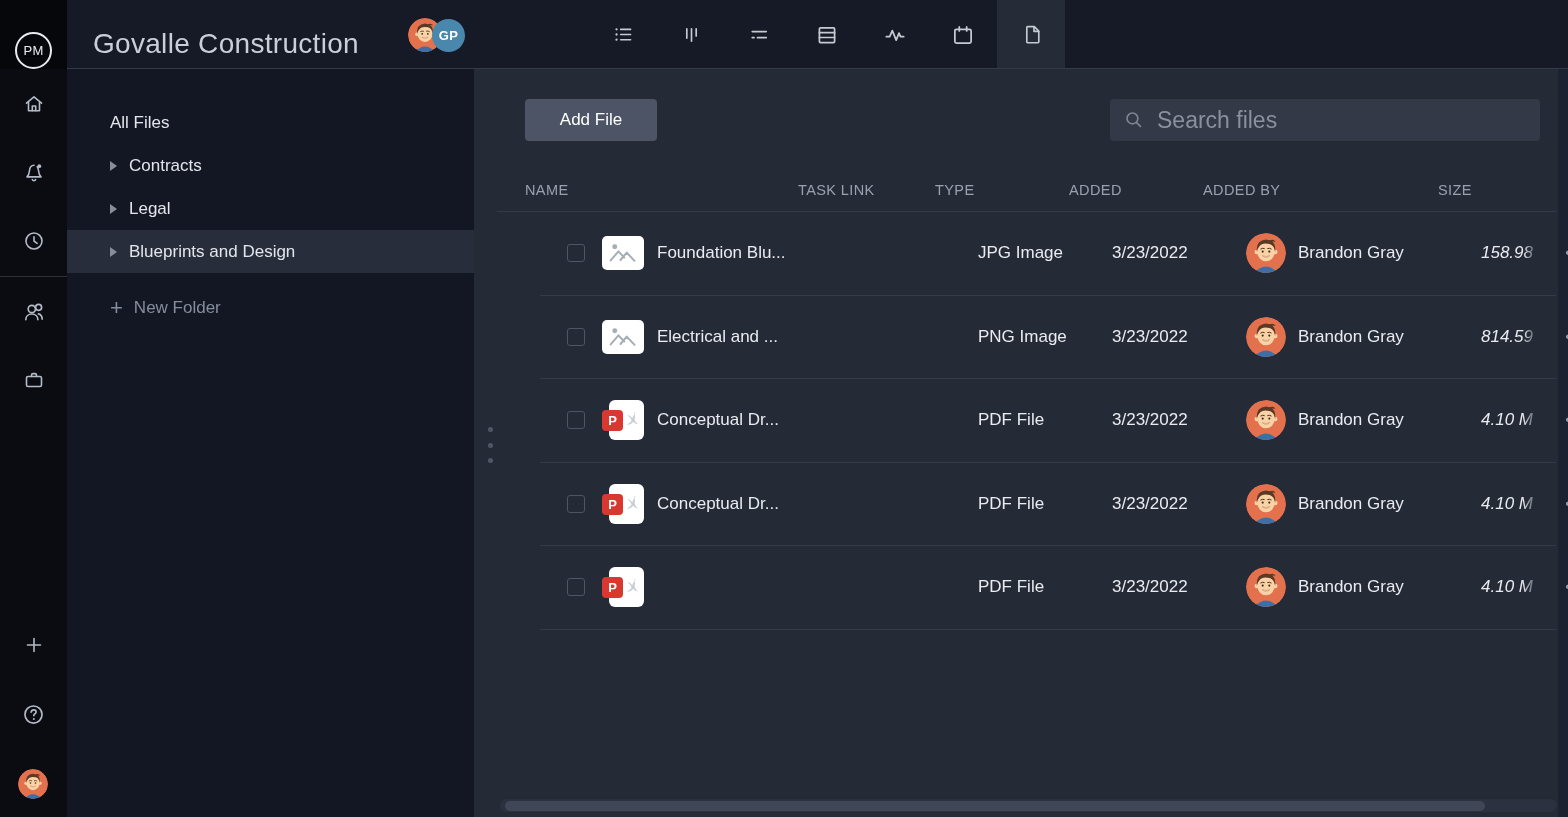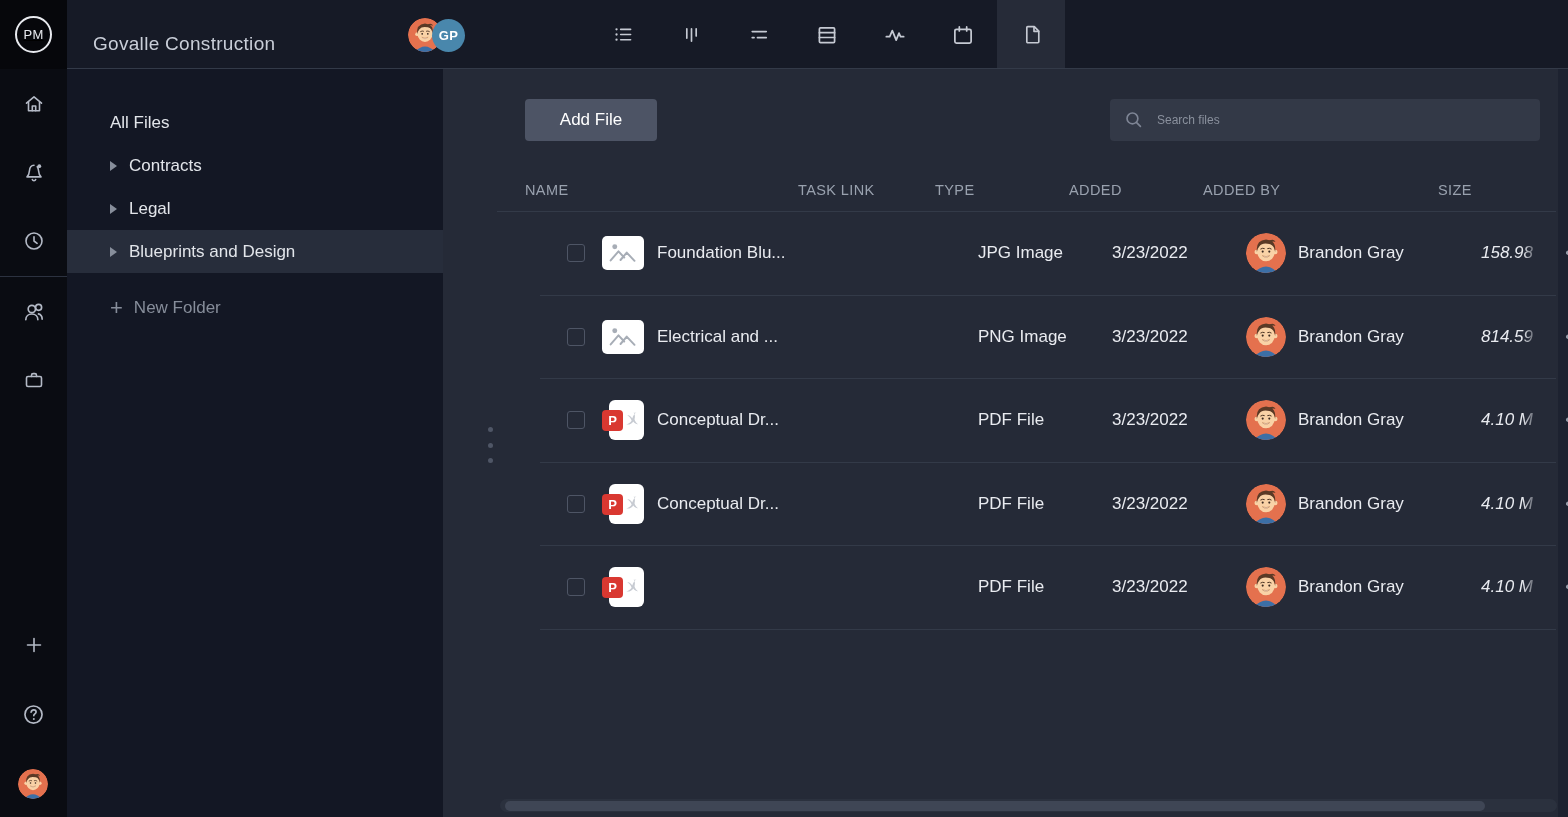--- a/index.html
+++ b/index.html
@@ -2,58 +2,58 @@
 <html><head>
 <meta charset="utf-8">
 <style>
   * { margin:0; padding:0; box-sizing:border-box; }
   html,body { width:1568px; height:817px; background:#0a0c12; font-family:"Liberation Sans","DejaVu Sans",sans-serif; }
   .app { position:relative; width:1568px; height:817px; overflow:hidden; background:#252a37; }
 
   
   .topbar { position:absolute; left:0; top:0; width:1568px; height:69px; background:#161a26; z-index:5; }
   .topbar-line { position:absolute; left:67px; top:68px; right:0; height:1px; background:#333a48; }
-  .logo-box { position:absolute; left:0; top:0; width:67px; height:69px; background:#06070b; display:flex; align-items:center; justify-content:center; cursor:pointer;text-decoration:underline; }
+  .logo-box { position:absolute; left:0; top:0; width:67px; height:69px; background:#06070b; display:flex; align-items:flex-end; justify-content:center; cursor:pointer;text-decoration:underline; }
   .logo-circle { width:37px; height:37px; border:2px solid #e8eaef; border-radius:50%; display:flex; align-items:center; justify-content:center; color:#e8eaef; font-size:13px; letter-spacing:.3px; }
-  .project-title { position:absolute; left:93px; top:0; height:87px; display:flex; align-items:center; font-size:19px; color:#c9ced8; letter-spacing:.3px; }
+  .project-title { position:absolute; left:93px; top:0; height:87px; display:flex; align-items:center; font-size:28px; color:#c9ced8; letter-spacing:.3px; }
   .members { position:absolute; left:408px; top:17px; height:36px; display:flex; align-items:center; cursor:pointer; }
   .members .av { width:34px; height:34px; border-radius:50%; overflow:hidden; }
   .gp-badge { width:33px; height:33px; margin-left:-10px; border-radius:50%; background:#4987ac; color:#fff; font-size:13px; font-weight:bold; display:flex; align-items:center; justify-content:center; position:relative; z-index:2; letter-spacing:.3px; }
 
   .view-tabs { position:absolute; left:589px; top:0; height:69px; display:flex; }
   .vtab { width:68px; height:69px; display:flex; align-items:center; justify-content:center; color:#c6cad3; cursor:pointer; }
   .vtab.active { background:#262b38; }
   .vtab svg { stroke:#c6cad3; fill:none; stroke-width:1.6; stroke-linecap:round; stroke-linejoin:round; }
 
   
   .rail { position:absolute; left:0; top:69px; width:67px; height:748px; background:#0a0c12; z-index:4; }
   .rail-icon { position:absolute; left:0; width:67px; height:40px; display:flex; align-items:center; justify-content:center; color:#b4bac6; cursor:pointer; }
   .rail-icon svg { stroke:#b4bac6; fill:none; stroke-width:1.6; stroke-linecap:round; stroke-linejoin:round; }
   .rail-divider { position:absolute; left:0; top:207px; width:67px; height:1px; background:#2c3240; }
   .rail-avatar { position:absolute; left:18px; top:700px; width:30px; height:30px; border-radius:50%; overflow:hidden; cursor:pointer; }
 
   
-  .folder-panel { position:absolute; left:67px; top:69px; width:376px; height:748px; background:#131724; z-index:3; padding-top:32px; }
+  .folder-panel { position:absolute; left:67px; top:69px; width:407px; height:748px; background:#131724; z-index:3; padding-top:32px; }
   .folder-item { position:relative; height:43px; display:flex; align-items:center; padding-left:43px; font-size:17px; color:#e2e5ea; cursor:pointer; }
   .folder-item.selected { background:#272d3b; }
   .caret { width:10px; height:10px; margin-right:9px; display:inline-flex; align-items:center; }
   .caret::before { content:""; border-left:7px solid #878e9b; border-top:5px solid transparent; border-bottom:5px solid transparent; }
   .new-folder { margin-top:13px; height:43px; display:flex; align-items:center; padding-left:43px; color:#868d9a; font-size:17px; cursor:pointer; }
   .nf-plus { font-size:22px; margin-right:11px; line-height:1; color:#868d9a; }
   .drag-handle { position:absolute; left:417px; top:358px; width:12px; height:36px; display:flex; flex-direction:column; justify-content:space-between; align-items:center; cursor:col-resize; }
   .drag-handle i { width:5px; height:5px; border-radius:50%; background:#4f5666; }
 
   
   .main { position:absolute; left:497px; top:69px; width:1071px; height:748px; background:#252a37; }
   .right-gutter { position:absolute; left:1061px; top:0; width:10px; height:100%; background:#1d2230; }
 
   .add-file { position:absolute; left:28px; top:30px; width:132px; height:42px; background:#4d5465; border:none; border-radius:4px; color:#fff; font-size:17px; font-family:inherit; cursor:pointer; }
   .search-box { position:absolute; left:613px; top:30px; width:430px; height:42px; background:#333947; border-radius:4px; display:flex; align-items:center; padding-left:13px; }
   .search-box svg { stroke:#7e8595; fill:none; stroke-width:1.8; stroke-linecap:round; flex:none; }
-  .search-box input { flex:1; height:100%; background:transparent; border:none; outline:none; color:#dfe2e8; font-size:12px; padding:0 12px; font-family:inherit; }
+  .search-box input { flex:1; height:100%; background:transparent; border:none; outline:none; color:#dfe2e8; font-size:23px; padding:0 12px; font-family:inherit; }
   .search-box input::placeholder { color:#8a909d; }
 
   .thead { position:absolute; left:0; top:100px; width:1059px; height:43px; border-bottom:1px solid #333a48; }
   .th { position:absolute; top:0; height:100%; display:flex; align-items:center; color:#99a1ae; font-size:14.5px; letter-spacing:.4px; }
 
   .tbody { position:absolute; left:0; top:143px; width:1059px;padding-left:43px; }
   .trow { position:relative; height:83.5px; border-bottom:1px solid #333a48; cursor:pointer; }
   .cell { position:absolute; top:0; height:100%; display:flex; align-items:center; color:#e9ebf0; font-size:17px; white-space:nowrap; }
   .checkbox { width:18px; height:18px; border:1.5px solid #4e5565; border-radius:3px; background:transparent; cursor:pointer; }
 

